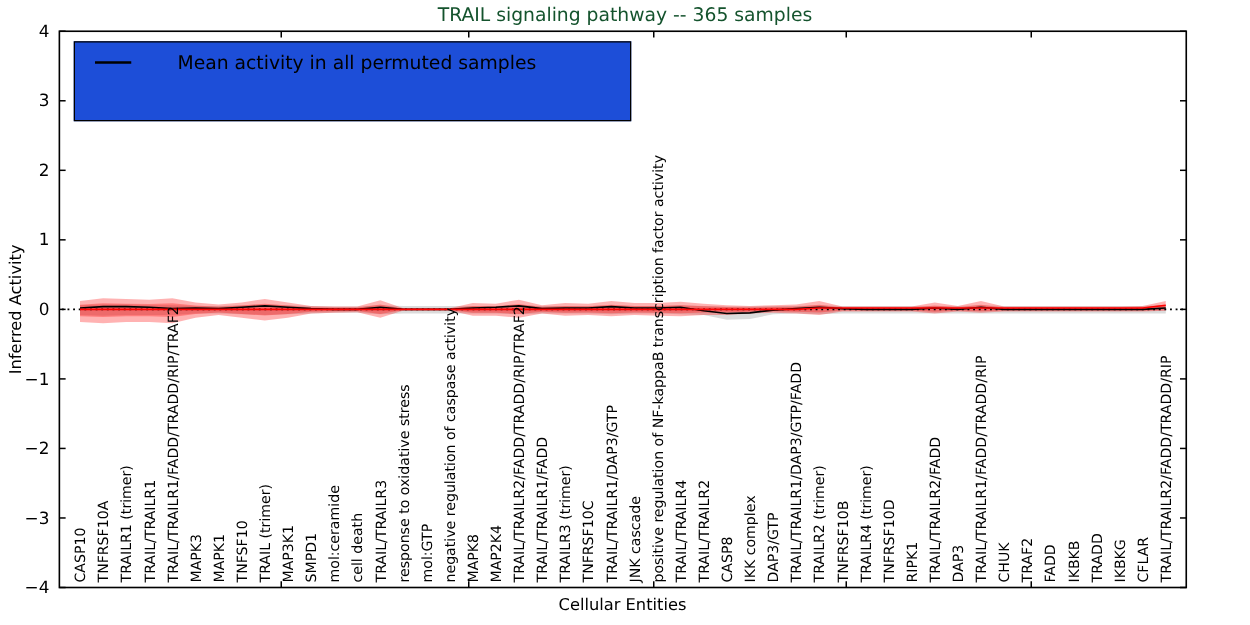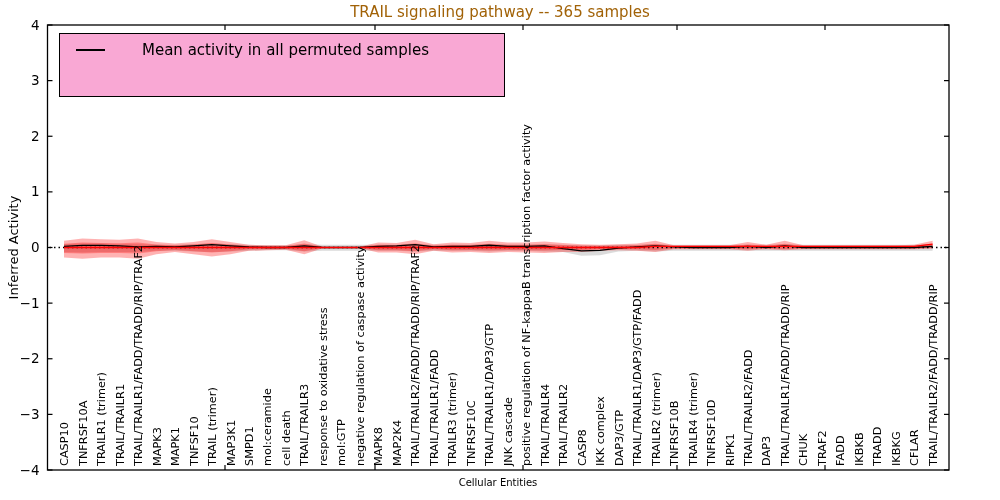--- a/index.html
+++ b/index.html
@@ -1,26 +1,26 @@
 <!DOCTYPE html>
 <html><head>
 <meta charset="utf-8">
 <style>
   html,body{margin:0;padding:0;background:#ffffff;}
   body{width:1000px;height:500px;position:relative;overflow:hidden;
        font-family:"DejaVu Sans","Liberation Sans",sans-serif;color:#000;}
   .figure{position:absolute;inset:0;background:#fff;}
   .title{position:absolute;left:0;top:3px;width:1000px;text-align:center;
-         font-size:15px;color:#a16207;}
+         font-size:15px;color:#14532d;}
   .ylabel{position:absolute;left:-52px;top:240px;width:130px;text-align:center;
           font-size:13px;transform:rotate(-90deg);transform-origin:center;}
-  .xlabel{position:absolute;left:48px;top:477px;width:900px;text-align:center;font-size:10px;}
+  .xlabel{position:absolute;left:48px;top:477px;width:900px;text-align:center;font-size:13px;}
   svg{position:absolute;left:0;top:0;}
   .legend{position:absolute;left:59px;top:33px;width:446px;height:64px;
-          background:#f9a8d4;border:1.5px solid #000;box-sizing:border-box;}
+          background:#1d4ed8;border:1.5px solid #000;box-sizing:border-box;}
   .legend-row{display:flex;align-items:center;height:31px;}
   .legend-swatch{width:29px;height:0;border-top-style:solid;border-top-width:2px;
                  margin-left:16px;flex:0 0 auto;}
   .legend-label{margin-left:37px;font-size:15px;white-space:nowrap;}
 </style>
 </head>
 <body>
 
 <div class="figure">
   <svg id="plot" width="1000" height="500" viewBox="0 0 1000 500">

